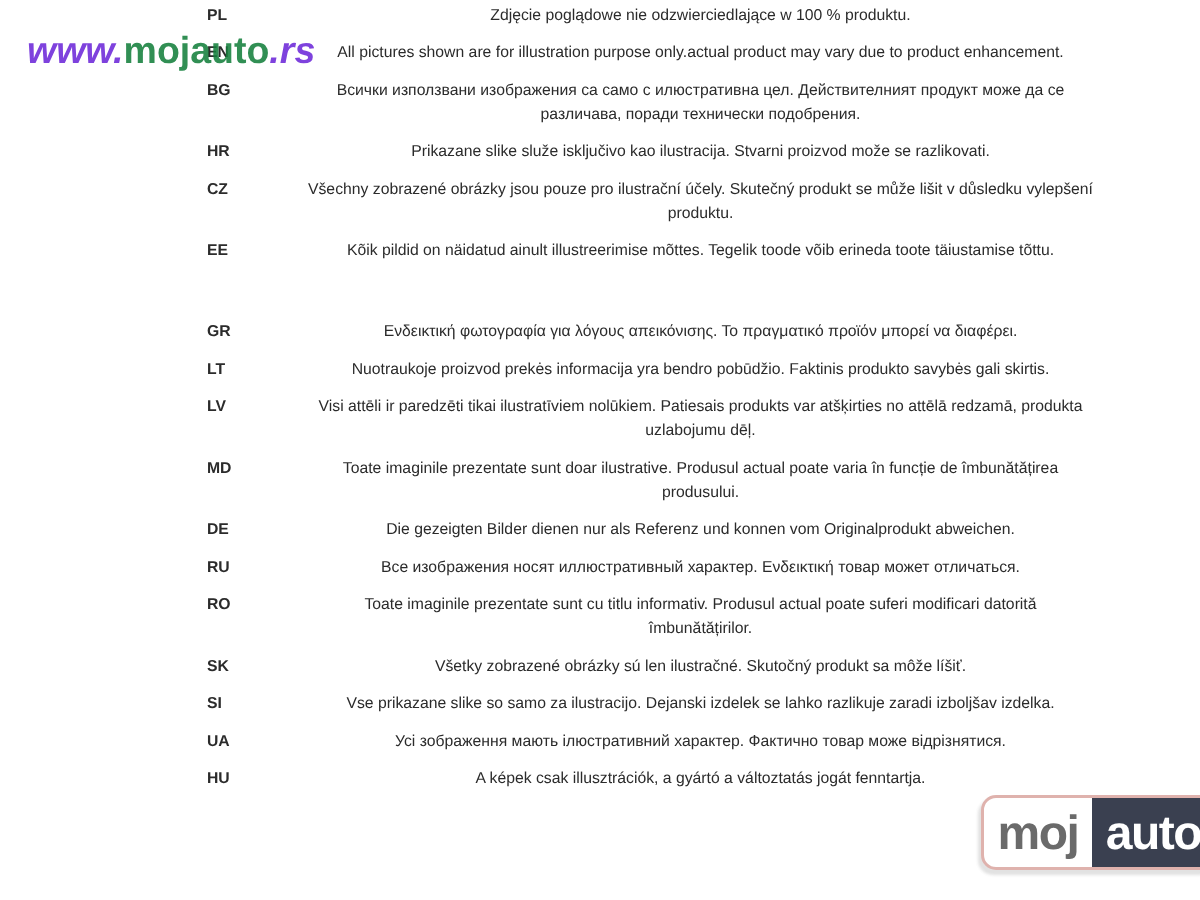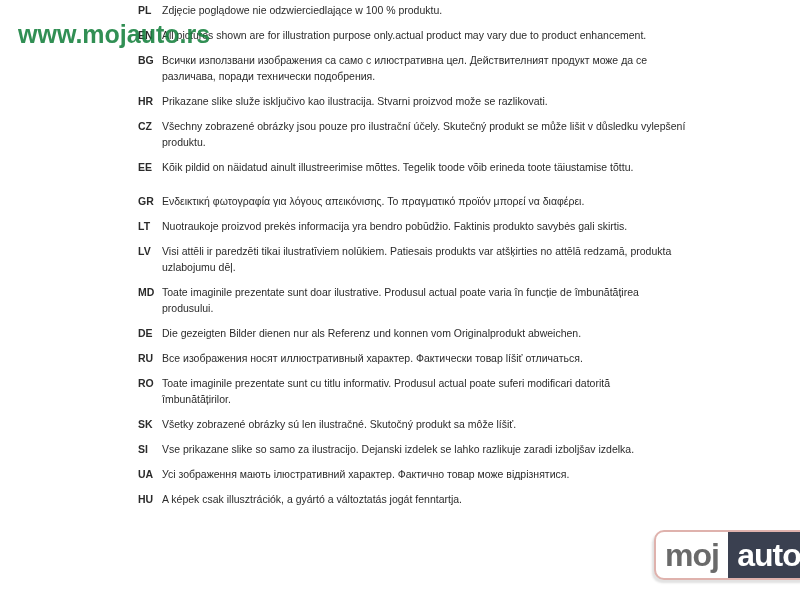--- a/index.html
+++ b/index.html
@@ -20,48 +20,49 @@
   .rows {
     position: relative;
     z-index: 1;
     padding: 2px 15px 0 138px;
   }
   .row {
     display: flex;
     margin-bottom: 9px;
   }
   .row.gap-after {
-    margin-bottom: 18px;
+    margin-bottom: 38px;
   }
   .row-code {
     flex: 0 0 24px;
     width: 24px;
     font-size: 10.5px;
     line-height: 16px;
     font-weight: bold;
     color: #2b2b2b;
   }
   .row-text {
     width: 610px;
     font-size: 10.5px;
     line-height: 16px;
     color: #2b2b2b;
     white-space: pre-wrap;
+    text-align: center;
   }
   .watermark {
     position: absolute;
     left: 18px;
     top: 20px;
     z-index: 2;
     font-size: 25px;
     font-weight: bold;
     white-space: nowrap;
     opacity: 0.88;
   }
-  .watermark .wm-dark { color: #15803d; }
+  .watermark .wm-dark { color: #6d28d9; font-style: italic; }
   .watermark .wm-red  { color: #15803d; margin-top: 44px; }
   .logo {
     position: absolute;
     left: 654px;
     top: 530px;
     width: 154px;
     height: 46px;
     z-index: 0;
     background: #ffffff;
     border: 2px solid #d9a29c;
@@ -154,21 +155,21 @@
 produsului.</span>
     </div>
 
     <div class="row">
       <span class="row-code">DE</span>
       <span class="row-text">Die gezeigten Bilder dienen nur als Referenz und konnen vom Originalprodukt abweichen.</span>
     </div>
 
     <div class="row">
       <span class="row-code">RU</span>
-      <span class="row-text">Все изображения носят иллюстративный характер. Фактически товар líšiť отличаться.</span>
+      <span class="row-text">Все изображения носят иллюстративный характер. Ενδεικτική товар может отличаться.</span>
     </div>
 
     <div class="row">
       <span class="row-code">RO</span>
       <span class="row-text">Toate imaginile prezentate sunt cu titlu informativ. Produsul actual poate suferi modificari datorită
 îmbunătățirilor.</span>
     </div>
 
     <div class="row">
       <span class="row-code">SK</span>

